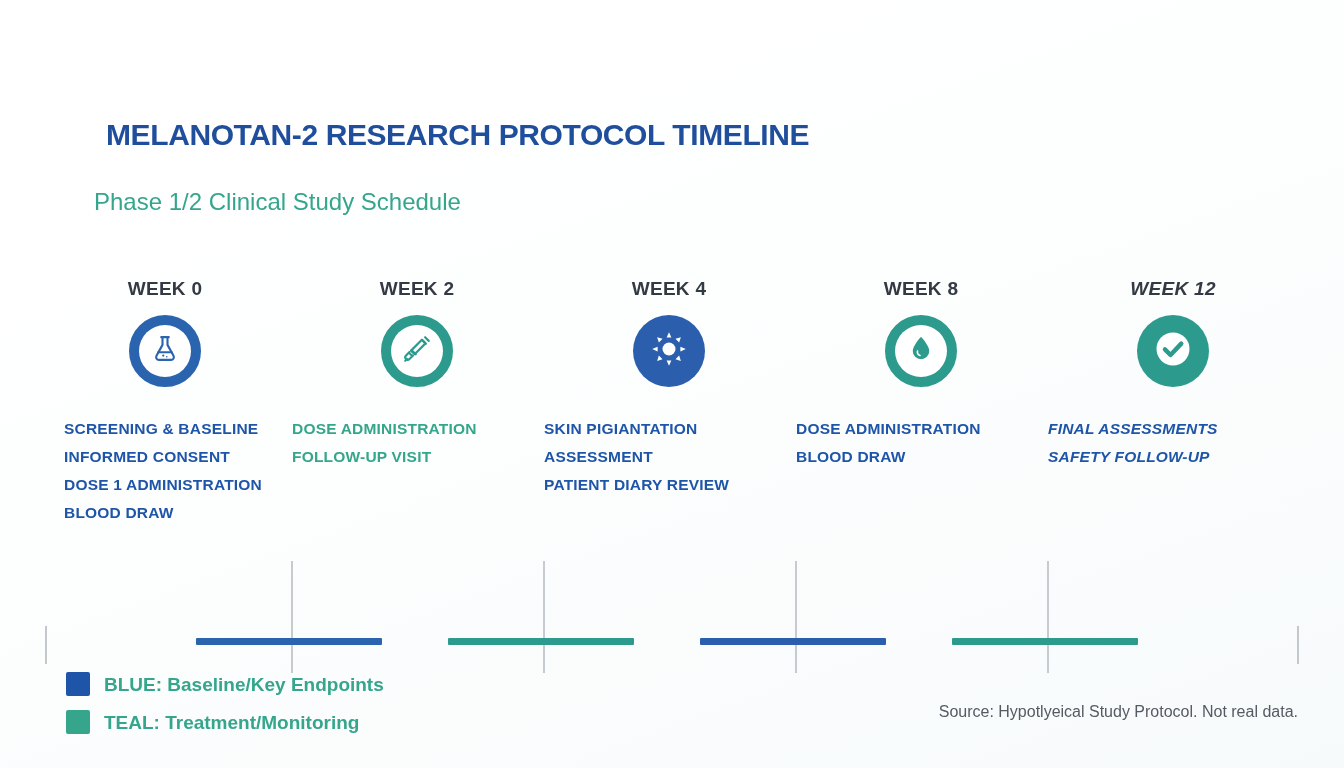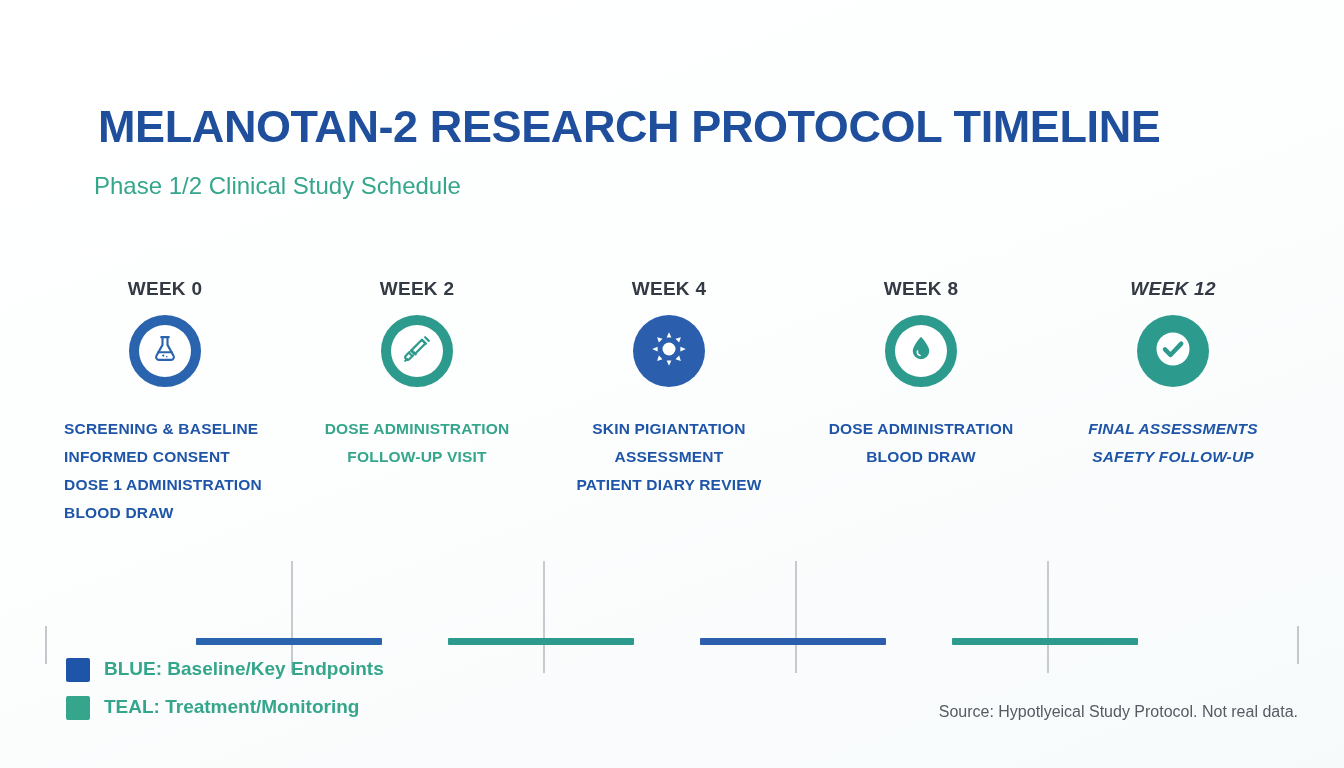--- a/index.html
+++ b/index.html
@@ -23,22 +23,22 @@
   }
 
   
   .header {
     position: absolute;
     left: 94px;
     top: 96px;
     width: 1160px;
   }
   .title {
-    margin: 4px;
-    font-size: 45px;
+    margin: 12px;
+    font-size: 30px;
     line-height: 54px;
     font-weight: bold;
     letter-spacing: -0.4px;
     color: #1F4E9C;
     white-space: nowrap;
   }
   .subtitle {
     margin: 0;
     padding-top: 14px;
     font-size: 24px;
@@ -150,31 +150,31 @@
   .desc {
     margin-top: 24px;
     font-size: 15.5px;
     line-height: 28px;
     font-weight: bold;
     letter-spacing: 0.2px;
   }
   .desc.blue { color: #1F55A8; }
   .desc.teal { color: #35A68C; }
   .desc.align-left { text-align: left; }
-  .desc.align-center { text-align: center; }
+  .desc.align-center { text-align: left; }
 
   
   .legend {
     position: absolute;
     left: 66px;
     top: 658px;
   }
   .legend-row {
     display: flex;
-    align-items: flex-start;
+    align-items: flex-end;
     height: 38px;
   }
   .swatch {
     width: 24px;
     height: 24px;
     border-radius: 2px;
     margin-right: 14px;
     flex: 0 0 auto;
   }
   .legend-text {

